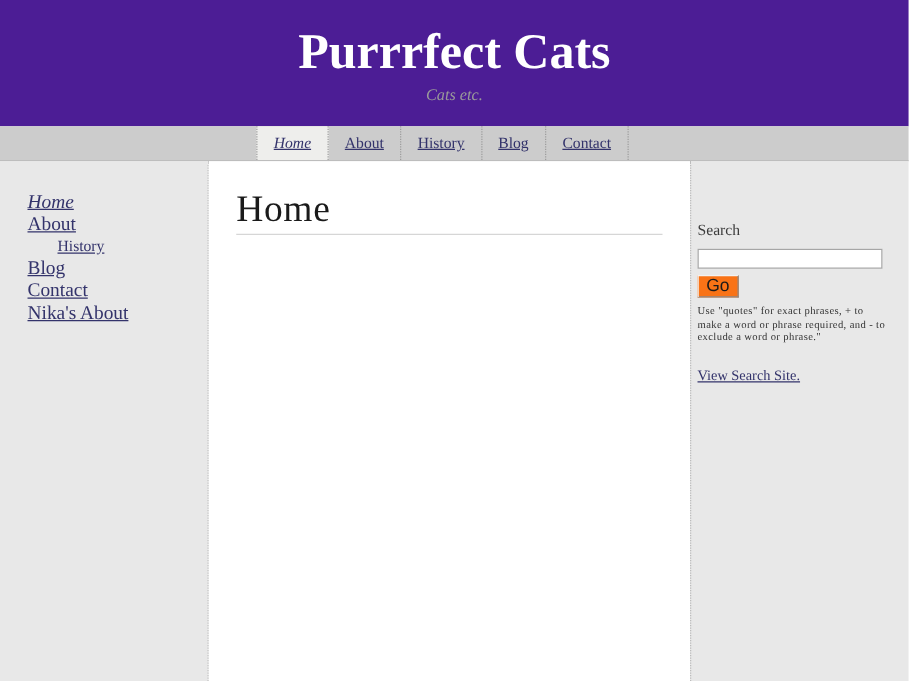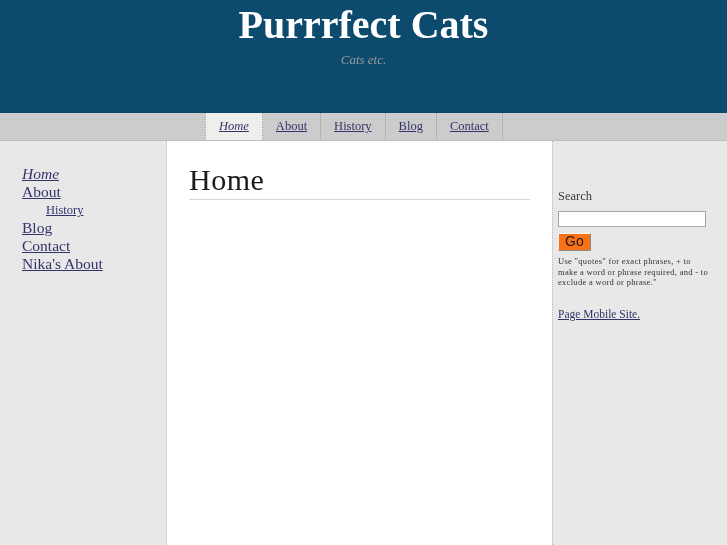--- a/index.html
+++ b/index.html
@@ -10,25 +10,25 @@
     width: 727px;
     height: 545px;
     overflow: hidden;
     background: #ffffff;
     font-family: "Liberation Serif", "DejaVu Serif", serif;
     -webkit-font-smoothing: antialiased;
   }
 
   
   .banner {
-    background: #0c4a6e;
-    height: 113px;
+    background: #4c1d95;
+    height: 101px;
     box-sizing: border-box;
     text-align: center;
-    padding-top: 2px;
+    padding-top: 18px;
   }
   .site-title {
     color: #ffffff;
     font-family: "Liberation Serif", "DejaVu Serif", serif;
     font-size: 40px;
     font-weight: bold;
     line-height: 46px;
     margin: 0;
     letter-spacing: 0px;
   }
@@ -234,16 +234,16 @@
   <div class="col-main">
     <h2 class="content-title">Home</h2>
     <hr class="title-rule">
   </div>
 
   <div class="col-right">
     <h3 class="search-heading">Search</h3>
     <input class="search-input" type="text" placeholder="" style="">
     <button class="search-go">Go</button>
     <p class="search-help">Use "quotes" for exact phrases, + to make a word or phrase required, and - to exclude a word or phrase."</p>
-    <a class="mobile-link">Page Mobile Site.</a>
+    <a class="mobile-link">View Search Site.</a>
   </div>
 
 </div>
 
 </body></html>

